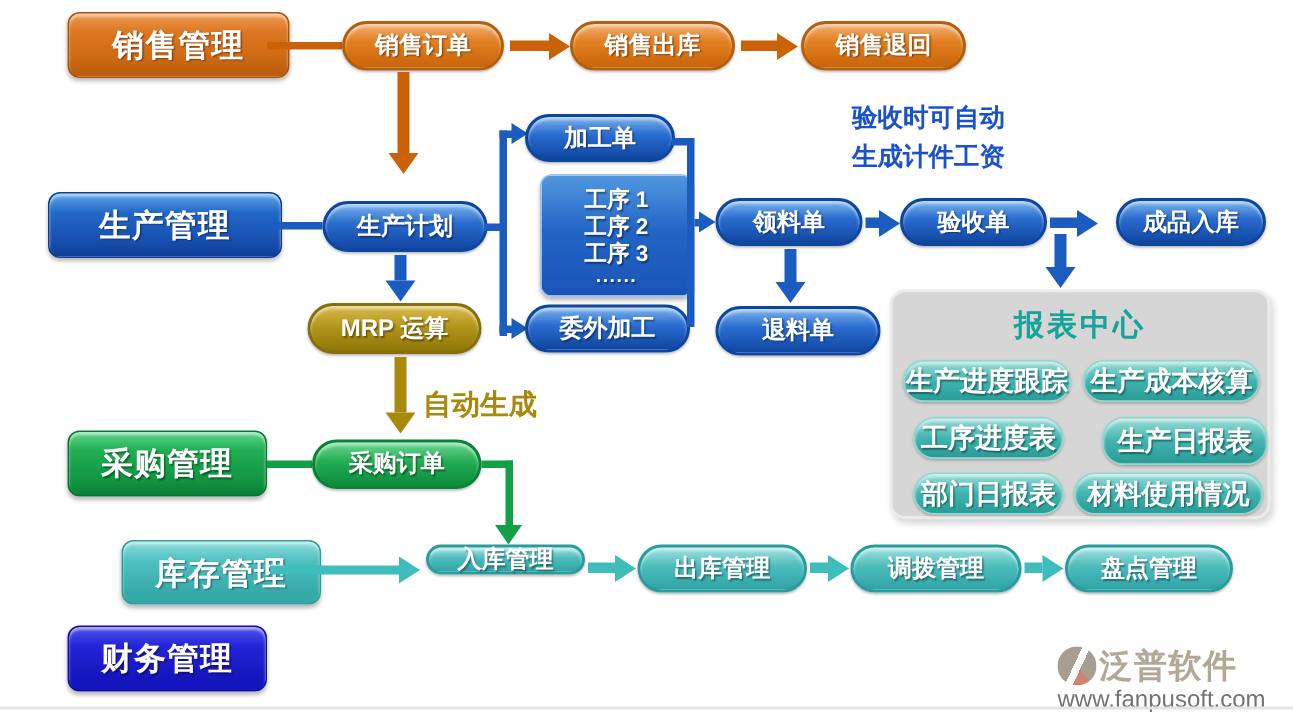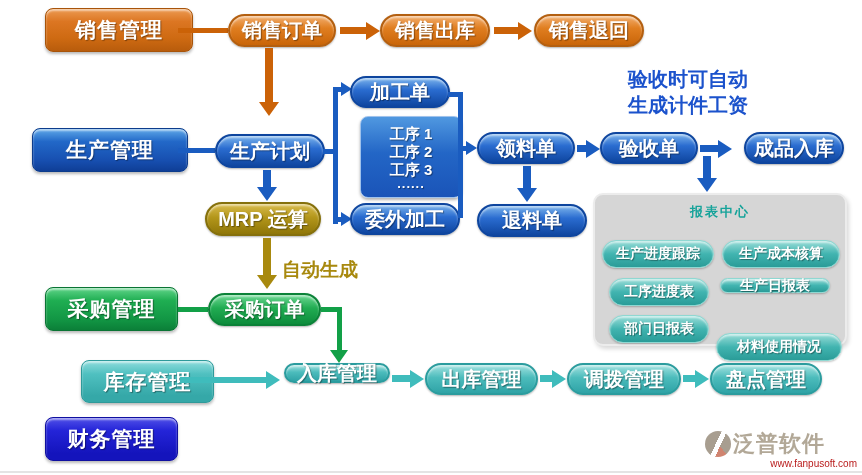--- a/index.html
+++ b/index.html
@@ -7,33 +7,33 @@
     position:relative;width:862px;height:475px;background:#ffffff;overflow:hidden;
     font-family:"Liberation Sans", sans-serif;
   }
   .node{
     position:absolute;display:flex;align-items:center;justify-content:center;
     color:#fff;font-weight:bold;box-sizing:border-box;
     text-shadow:1px 1px 1px rgba(0,0,0,.38);white-space:nowrap;
   }
   .rect{border-radius:8px;font-size:21px;letter-spacing:1px;
     box-shadow:inset 0 2px 2px rgba(255,255,255,.55), 0 2px 3px rgba(0,0,0,.28);}
-  .pill{border-radius:17px;font-size:20px;
+  .pill{border-radius:17px;font-size:16px;
     box-shadow:inset 0 2px 2px rgba(255,255,255,.5), 0 1px 2px rgba(0,0,0,.3);}
   .orange.rect{background:linear-gradient(180deg,#EC9A52 0%,#DC7622 30%,#CE6A12 70%,#B85C0C 100%);border:1px solid #A8540A;}
   .orange.pill{background:linear-gradient(180deg,#F2AE6E 0%,#E07E20 42%,#C96508 100%);border:2px solid #B35F10;}
   .blue.rect{background:linear-gradient(180deg,#5FA8E8 0%,#2268C8 30%,#174FB0 75%,#0F3E96 100%);border:1px solid #0D3C8C;}
   .blue.pill{background:linear-gradient(180deg,#7CB4EC 0%,#2A6CD0 42%,#0F46A0 100%);border:2px solid #0E459E;}
   .gold.pill{background:linear-gradient(180deg,#D9BC4E 0%,#B3961A 45%,#8F7608 100%);border:2px solid #85700C;}
   .green.rect{background:linear-gradient(180deg,#5FD488 0%,#1FAE52 30%,#129644 75%,#0B7F38 100%);border:1px solid #0A7434;}
   .green.pill{background:linear-gradient(180deg,#6CD892 0%,#21AC52 45%,#0D8C3C 100%);border:2px solid #0B8238;}
   .teal.rect{background:linear-gradient(180deg,#8EDCDC 0%,#4FC0C0 32%,#35A8A8 85%);border:1px solid #2E9A9A;margin-left:36px;}
   .teal.pill{background:linear-gradient(180deg,#A2E2E0 0%,#4CBCBC 45%,#2FA3A6 100%);border:2px solid #2B9C9E;}
   .finance.rect{background:linear-gradient(180deg,#5050E8 0%,#2424D8 30%,#1414BC 85%);border:1px solid #1010A0;}
-  .report-pill{border-radius:14px;font-size:14px;
+  .report-pill{border-radius:14px;font-size:18px;
     background:linear-gradient(180deg,#9ADDD8 0%,#41B4B0 50%,#2A9C98 100%);border:1px solid #8FD8D2;
     box-shadow:inset 0 2px 2px rgba(255,255,255,.55), 0 1px 2px rgba(0,0,0,.25);}
   .line{position:absolute;}
   .harrow{position:absolute;height:7px;background:var(--c);}
   .harrow::after{content:'';position:absolute;left:100%;top:50%;transform:translateY(-50%);
     border-left:14px solid var(--c);border-top:9px solid transparent;border-bottom:9px solid transparent;}
   .varrow{position:absolute;width:8px;background:var(--c);}
   .varrow::after{content:'';position:absolute;top:100%;left:50%;transform:translateX(-50%);
     border-top:14px solid var(--c);border-left:10px solid transparent;border-right:10px solid transparent;}
   .rhead{position:absolute;width:0;height:0;
@@ -41,35 +41,35 @@
   .dhead{position:absolute;width:0;height:0;
     border-top:13px solid var(--c);border-left:9px solid transparent;border-right:9px solid transparent;}
   .procbox{
     position:absolute;left:360px;top:116px;width:100px;height:80px;border-radius:8px;
     background:linear-gradient(180deg,#5098E0 0%,#2366C6 45%,#1A54B8 100%);
     border:1px solid #9FC2EC;box-shadow:0 2px 3px rgba(0,0,0,.3);
     display:flex;flex-direction:column;align-items:center;justify-content:center;
     color:#fff;font-weight:bold;font-size:15px;line-height:18px;text-shadow:1px 1px 1px rgba(0,0,0,.4);text-align:center;
   }
   .procbox .dots{font-size:13px;line-height:10px;letter-spacing:1px;}
-  .note{position:absolute;left:592px;top:66px;width:156px;text-align:right;
-    color:#1B52CC;font-weight:bold;font-size:20px;line-height:26px;}
+  .note{position:absolute;left:568px;top:66px;width:156px;text-align:left;
+    color:#1B52CC;font-weight:bold;font-size:17px;line-height:26px;}
   .autolabel{position:absolute;left:282px;top:257px;color:#A8890E;font-weight:bold;font-size:19px;}
   .panel{position:absolute;left:593px;top:193px;width:254px;height:153px;background:#D6D6D6;
     border:2px solid #ECECEC;border-radius:10px;box-sizing:border-box;box-shadow:2px 3px 4px rgba(0,0,0,.15);}
   .panel-title{position:absolute;left:0;right:0;top:8px;text-align:center;
-    color:#16A39A;font-weight:bold;font-size:13px;letter-spacing:2px;}
+    color:#16A39A;font-weight:bold;font-size:20px;letter-spacing:2px;}
   .wm{position:absolute;left:705px;top:429px;width:152px;}
   .wm-row{display:flex;align-items:center;gap:2px;}
   .wm-icon{width:26px;height:26px;border-radius:50%;flex:0 0 auto;
     background:
       linear-gradient(115deg, rgba(255,255,255,0) 44%, #fff 44%, #fff 58%, rgba(255,255,255,0) 58%),
       conic-gradient(from 140deg, #D08470 0 70deg, #A89E90 70deg 360deg);}
   .wm-brand{color:#B2A897;font-weight:bold;font-size:22px;letter-spacing:1px;white-space:nowrap;}
-  .wm-site{color:#b91c1c;font-size:10px;text-align:right;margin-top:-1px;}
+  .wm-site{color:#737373;font-size:16px;text-align:left;margin-top:-1px;}
   .hairline{position:absolute;left:0;top:471px;width:862px;height:2px;background:#E4E4E4;}
 </style>
 </head>
 <body>
 
 <div class="stage">
 
   <div class="node rect orange" style="left:45px;top:8px;width:148px;height:44px;">销售管理</div>
   <div class="line" style="left:178px;top:28px;width:50px;height:5px;background:#CB6207;"></div>
   <div class="node pill orange" style="left:228px;top:14px;width:108px;height:33px;">销售订单</div>
@@ -143,23 +143,23 @@
   <div class="harrow" style="--c:#3FBCBC;left:683px;top:375px;width:12px;"></div>
   <div class="node pill teal" style="left:710px;top:363px;width:112px;height:32px;text-align:right;">盘点管理</div>
 
   <div class="node rect finance" style="left:45px;top:417px;width:133px;height:44px;">财务管理</div>
 
   <div class="panel">
     <div class="panel-title">报表中心</div>
     <div class="node report-pill" style="left:7px;top:45px;width:112px;height:28px;">生产进度跟踪</div>
     <div class="node report-pill" style="left:127px;top:45px;width:118px;height:28px;">生产成本核算</div>
     <div class="node report-pill" style="left:14px;top:83px;width:100px;height:28px;">工序进度表</div>
-    <div class="node report-pill" style="left:125px;top:83px;width:110px;height:15px;">生产日报表</div>
+    <div class="node report-pill" style="left:140px;top:83px;width:110px;height:32px;">生产日报表</div>
     <div class="node report-pill" style="left:14px;top:120px;width:100px;height:28px;">部门日报表</div>
-    <div class="node report-pill" style="left:121px;top:120px;width:126px;height:28px;margin-top:18px;">材料使用情况</div>
+    <div class="node report-pill" style="left:121px;top:120px;width:126px;height:28px;">材料使用情况</div>
   </div>
 
   <div class="wm">
     <div class="wm-row">
       <div class="wm-icon"></div>
       <div class="wm-brand">泛普软件</div>
     </div>
     <div class="wm-site">www.fanpusoft.com</div>
   </div>
 

